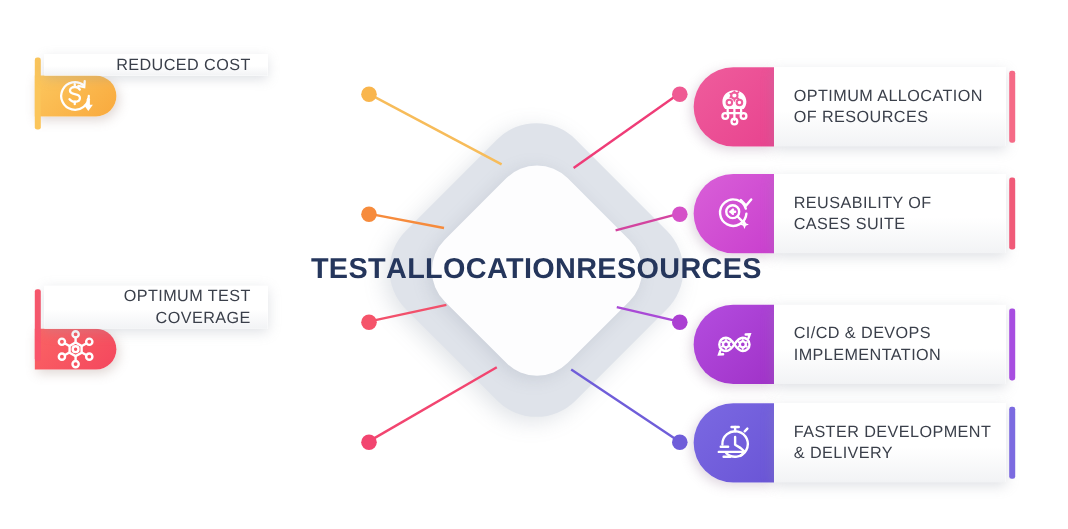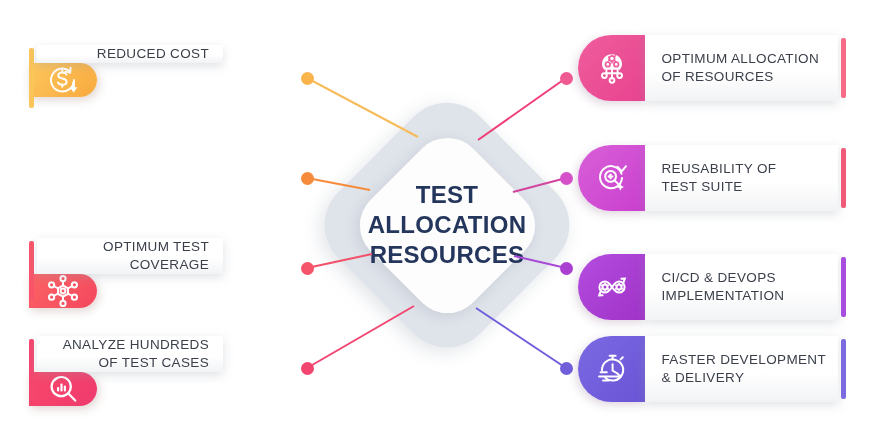--- a/index.html
+++ b/index.html
@@ -28,21 +28,21 @@
   }
   .dia-inner{
     position:absolute;left:53px;top:53px;width:145px;height:145px;
     background:#fdfdfe;
     border-radius:36px;
     transform:rotate(45deg);
     box-shadow:0 4px 14px rgba(120,130,150,.20);
   }
   .dia-text{
     position:absolute;left:0;top:0;width:250px;height:250px;
-    display:flex;flex-direction:column;align-items:center;justify-content:center;
+    display:flex;flex-direction:row;align-items:center;justify-content:center;
     color:#25365c;
     font-weight:bold;
     font-size:24px;
     line-height:30px;
     letter-spacing:.3px;
     text-align:center;
     z-index:3;
   }
 
   
@@ -172,43 +172,22 @@
           <circle cx="17" cy="29.4" r="2.6"></circle>
           <circle cx="5.6" cy="10.8" r="2.6"></circle>
           <circle cx="28.4" cy="10.8" r="2.6"></circle>
           <circle cx="5.6" cy="23.2" r="2.6"></circle>
           <circle cx="28.4" cy="23.2" r="2.6"></circle>
         </g>
       </svg>
     </div>
   </div>
 
-  <div class="card card-left" style="top:336px">
-    <div class="accent accent-l" style="background:#f5466f"></div>
-    <div class="panel panel-l">
-      <div class="label label-l">ANALYZE HUNDREDS
-OF TEST CASES</div>
-    </div>
-    <div class="cap cap-l" style="background:linear-gradient(135deg,#f8486a,#ef3a6e)">
-      <svg width="34" height="34" viewBox="0 0 34 34">
-        <g fill="none" stroke="#fff" stroke-width="2.2" stroke-linecap="round">
-          <circle cx="15.2" cy="14.6" r="9.6"></circle>
-          <path d="M22.4 21.6 29.2 28.6"></path>
-        </g>
-        <g fill="#fff">
-          <rect x="11" y="15" width="2.2" height="4.6" rx="1"></rect>
-          <rect x="14.4" y="11.4" width="2.2" height="8.2" rx="1"></rect>
-          <rect x="17.8" y="13.4" width="2.2" height="6.2" rx="1"></rect>
-        </g>
-        <path d="M9.2 8.2a7.5 7.5 0 0 1 3.1-2.4" fill="none" stroke="#fff" stroke-width="1.6" stroke-linecap="round" opacity=".9"></path>
-      </svg>
-    </div>
-  </div>
-
-  <div class="card card-right" style="top:35px">
+
+  <div class="card card-right" style="top:56px">
     <div class="cap cap-r" style="background:linear-gradient(135deg,#ef5d9c,#e8438f)">
       <svg width="34" height="34" viewBox="0 0 34 34">
         <path d="M17 3.2c5.6 0 10 4.2 10 9.6 0 2.5-.9 4.3-2.3 6H9.3C7.9 17.1 7 15.3 7 12.8c0-5.4 4.4-9.6 10-9.6z" fill="#fff"></path>
         <g fill="none" stroke="#fff" stroke-width="1.9" stroke-linecap="round">
           <path d="M17 19v5.6M11.4 19v3.2M22.6 19v3.2M11.4 22.2h11.2M17 24.6v3.2"></path>
         </g>
         <g fill="none" stroke="#fff" stroke-width="1.9">
           <circle cx="9.4" cy="24.6" r="2.4"></circle>
           <circle cx="24.6" cy="24.6" r="2.4"></circle>
           <circle cx="17" cy="29.3" r="2.4"></circle>
@@ -238,21 +217,21 @@
           <path d="M22.4 5.7 26.8 10.3 31 5.2"></path>
           <circle cx="15.6" cy="15.4" r="5.4"></circle>
           <path d="M19.6 19.4 25.6 25.4"></path>
           <path d="M13.6 15.4h4M15.8 13.6l-1.9 1.8 1.9 1.8"></path>
         </g>
         <path d="M25.4 22.4l1.1 2.6 2.6 1.1-2.6 1.1-1.1 2.6-1.1-2.6-2.6-1.1 2.6-1.1z" fill="#fff"></path>
       </svg>
     </div>
     <div class="panel panel-r">
       <div class="label label-r">REUSABILITY OF
-TEST SUITE</div>
+CASES SUITE</div>
     </div>
     <div class="accent accent-r" style="background:#f05a78"></div>
   </div>
 
   <div class="card card-right" style="top:254px">
     <div class="cap cap-r" style="background:linear-gradient(135deg,#b44ddf,#a032c8)">
       <svg width="34" height="34" viewBox="0 0 34 34">
         <g fill="none" stroke="#fff" stroke-width="2" stroke-linecap="round">
           <path d="M17 17c-2.3 3.6-4.2 5.6-7 5.6A5.6 5.6 0 0 1 4.4 17 5.6 5.6 0 0 1 10 11.4c2.8 0 4.7 2 7 5.6z"></path>
           <path d="M17 17c2.3-3.6 4.2-5.6 7-5.6A5.6 5.6 0 0 1 29.6 17 5.6 5.6 0 0 1 24 22.6c-2.8 0-4.7-2-7-5.6z"></path>

